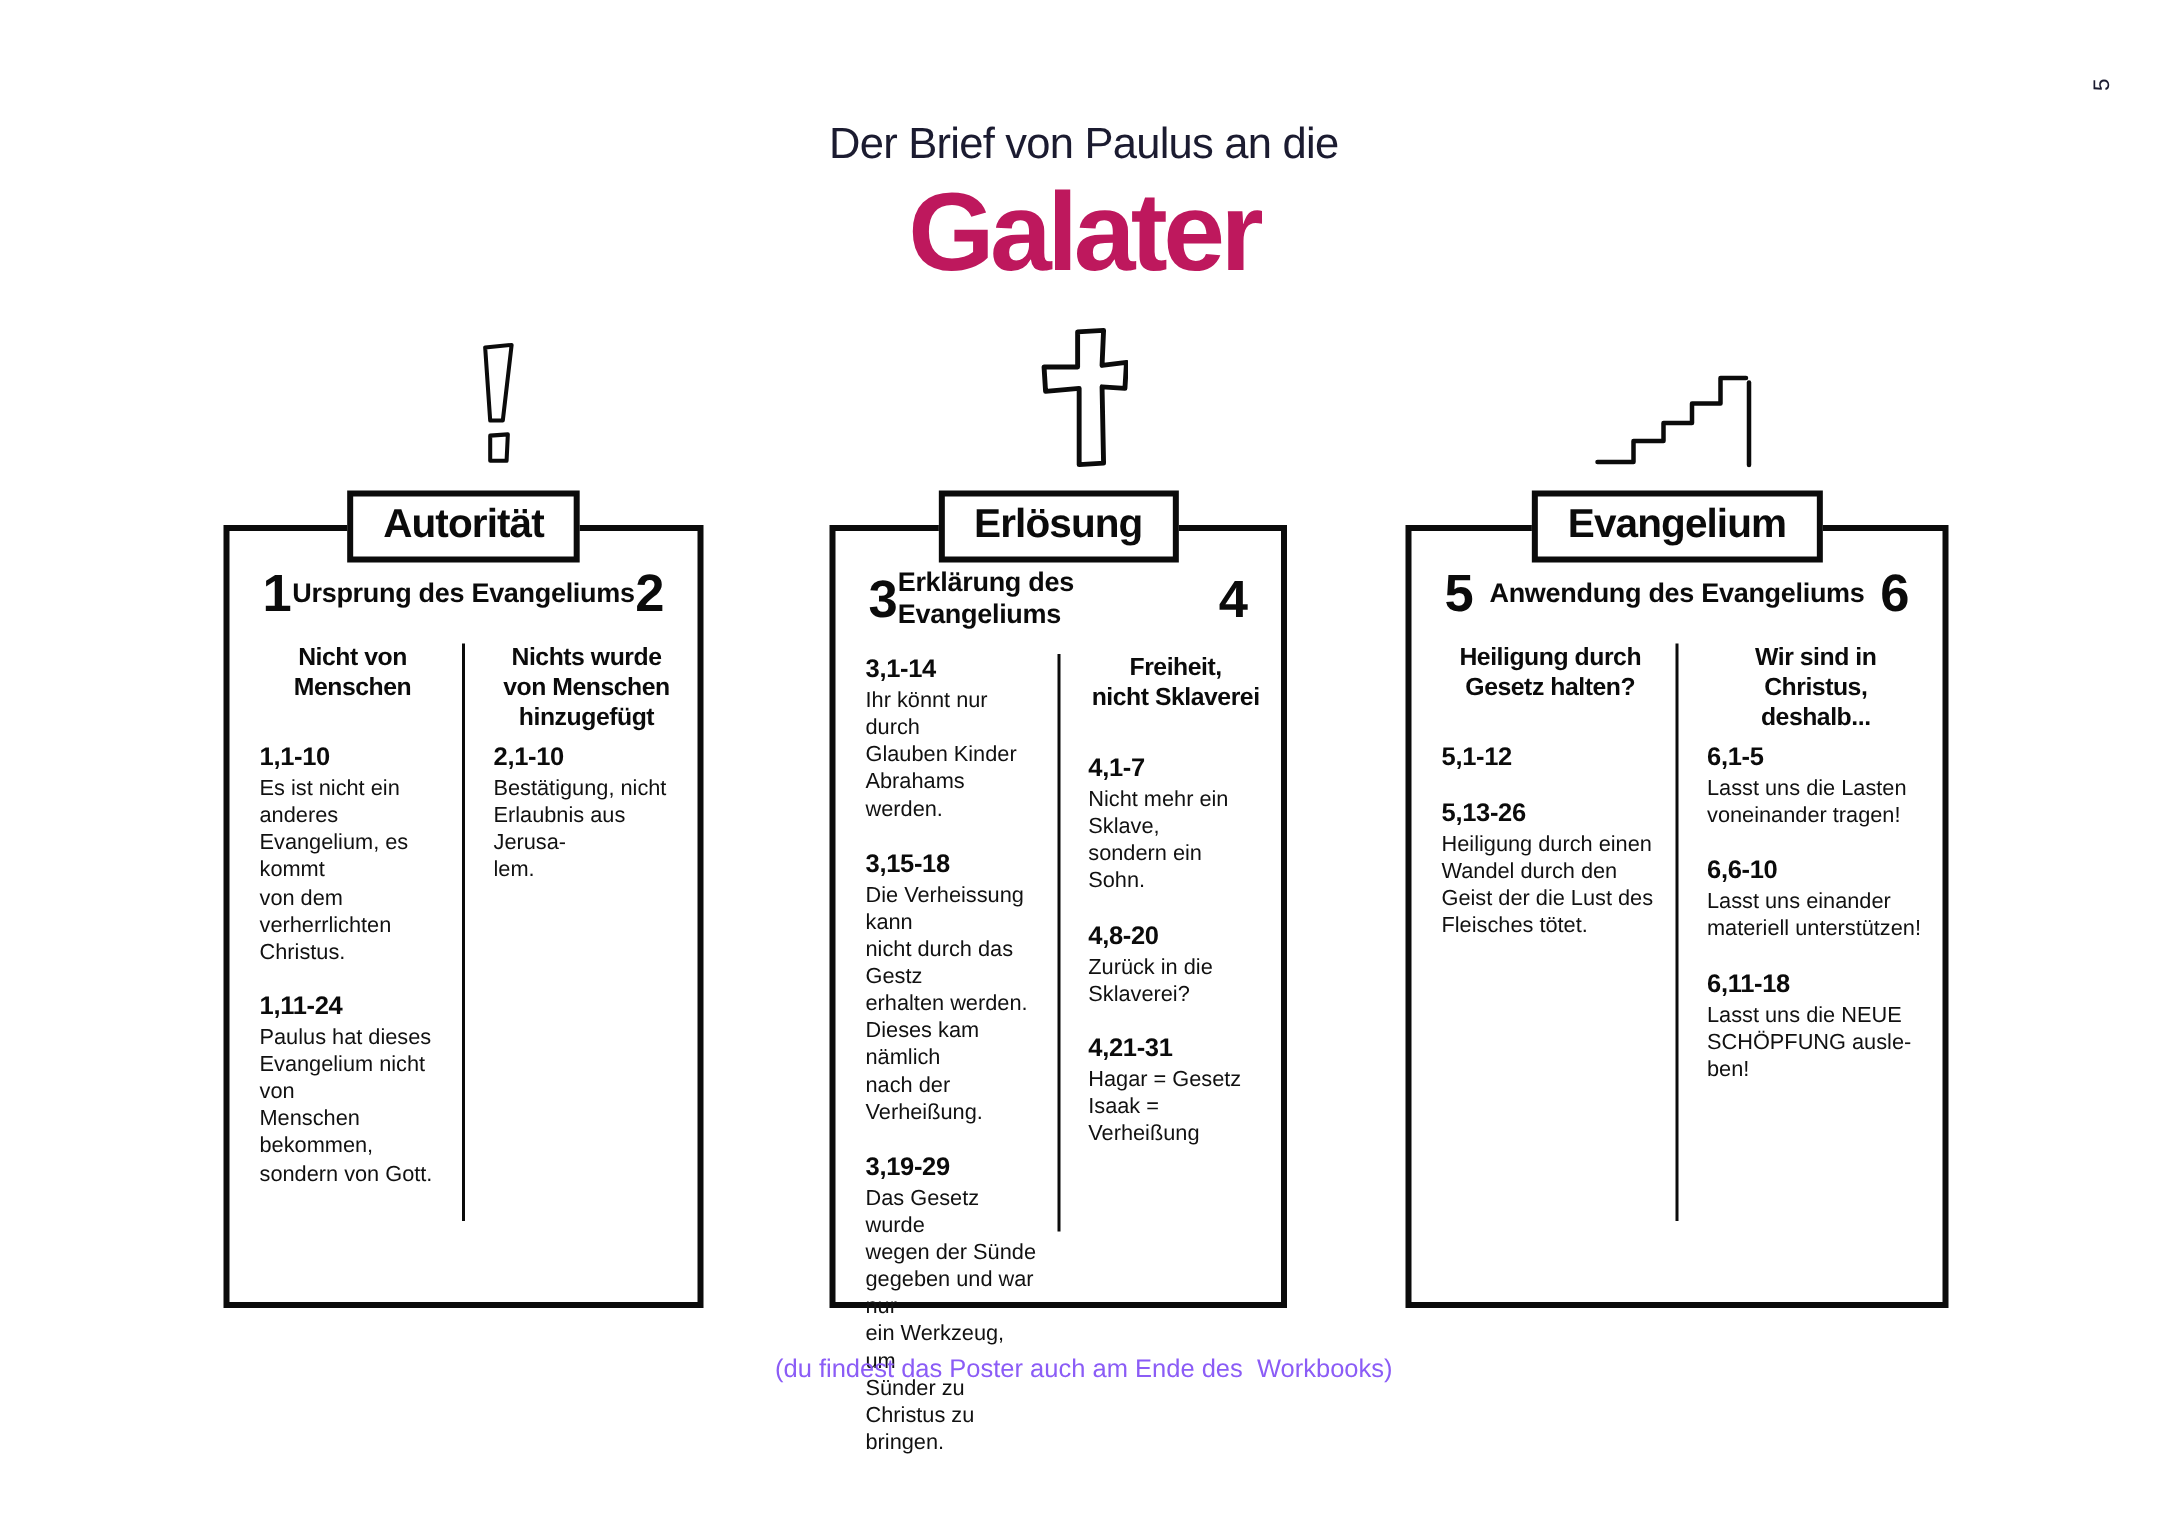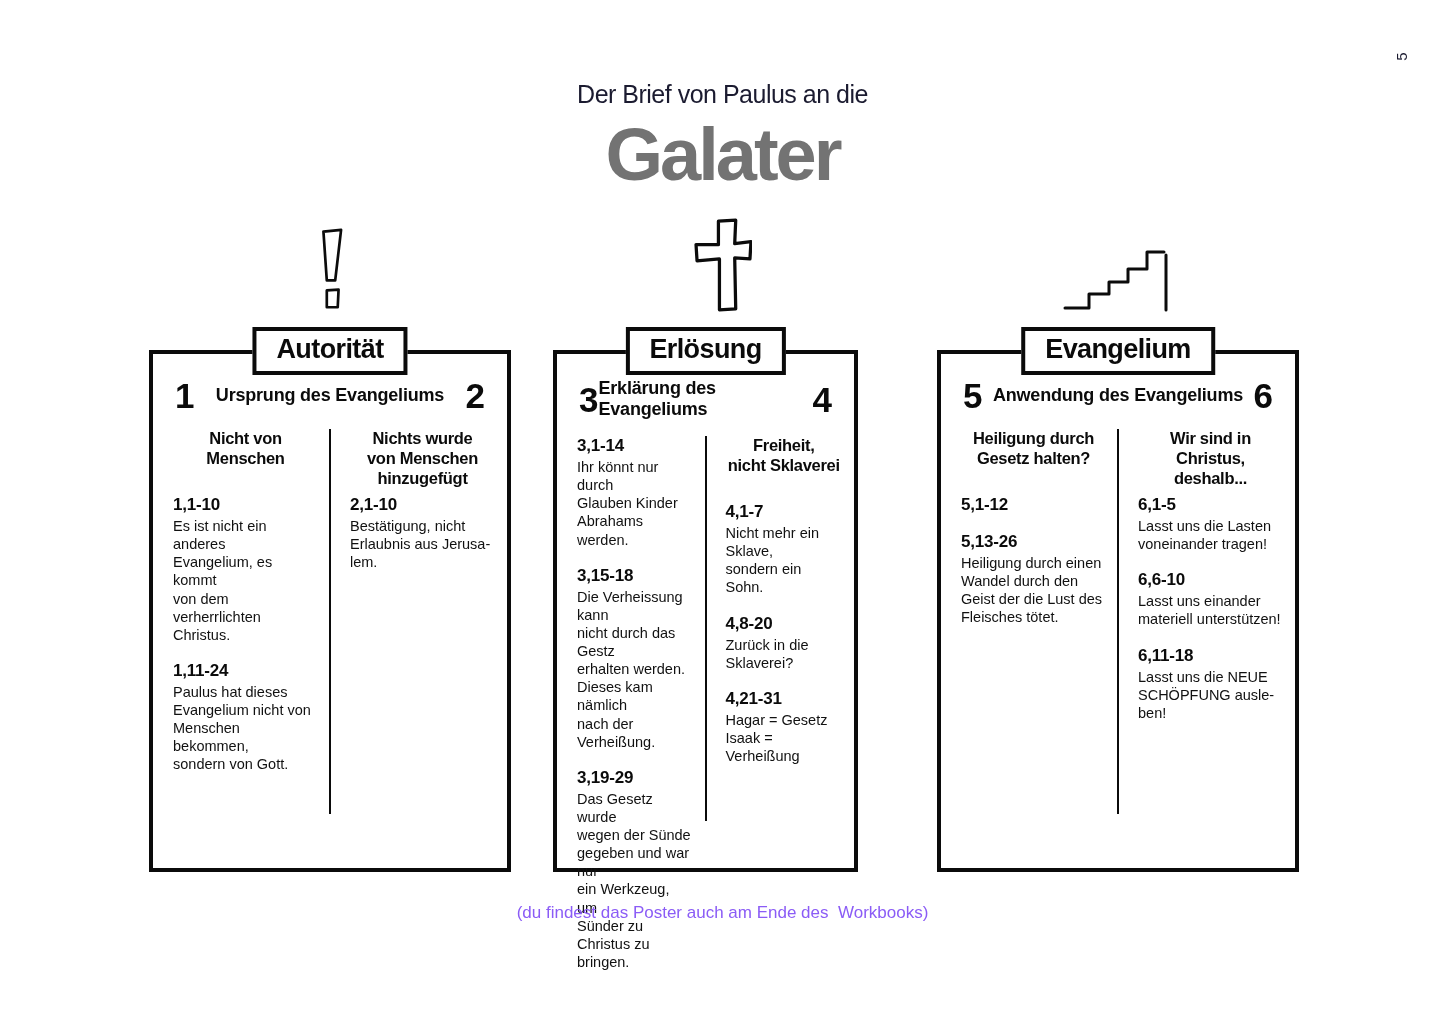--- a/index.html
+++ b/index.html
@@ -23,53 +23,53 @@
     transform: rotate(-90deg);
   }
 
   
   .title-line1 {
     position: absolute;
     top: 80px;
     left: 0;
     width: 100%;
     text-align: center;
-    font-size: 25px;
+    font-size: 29px;
     letter-spacing: -0.5px;
     color: #1b1b30;
   }
   .title-line2 {
     position: absolute;
     top: 112px;
     left: 0;
     width: 100%;
     text-align: center;
     font-size: 74px;
     font-weight: bold;
     letter-spacing: -3px;
-    color: #737373;
+    color: #be185d;
   }
 
   
   .icon { position: absolute; }
   .icon svg { display: block; }
   #icon-exclamation { left: 310px; top: 222px; }
   #icon-cross       { left: 694px; top: 217px; }
   #icon-stairs      { left: 1062px; top: 248px; }
 
   
   .box {
     position: absolute;
     top: 350px;
     height: 522px;
     box-sizing: border-box;
     border: 4px solid #0b0b0b;
     background: #ffffff;
   }
-  #box-autoritaet { left: 149px; width: 362px; }
+  #box-autoritaet { left: 149px; width: 320px; }
   #box-erloesung  { left: 553px; width: 305px; }
   #box-heiligung  { left: 937px; width: 362px; }
 
   .box-label {
     position: absolute;
     top: -27px;
     left: 50%;
     transform: translateX(-50%);
     background: #ffffff;
     border: 4px solid #0b0b0b;

